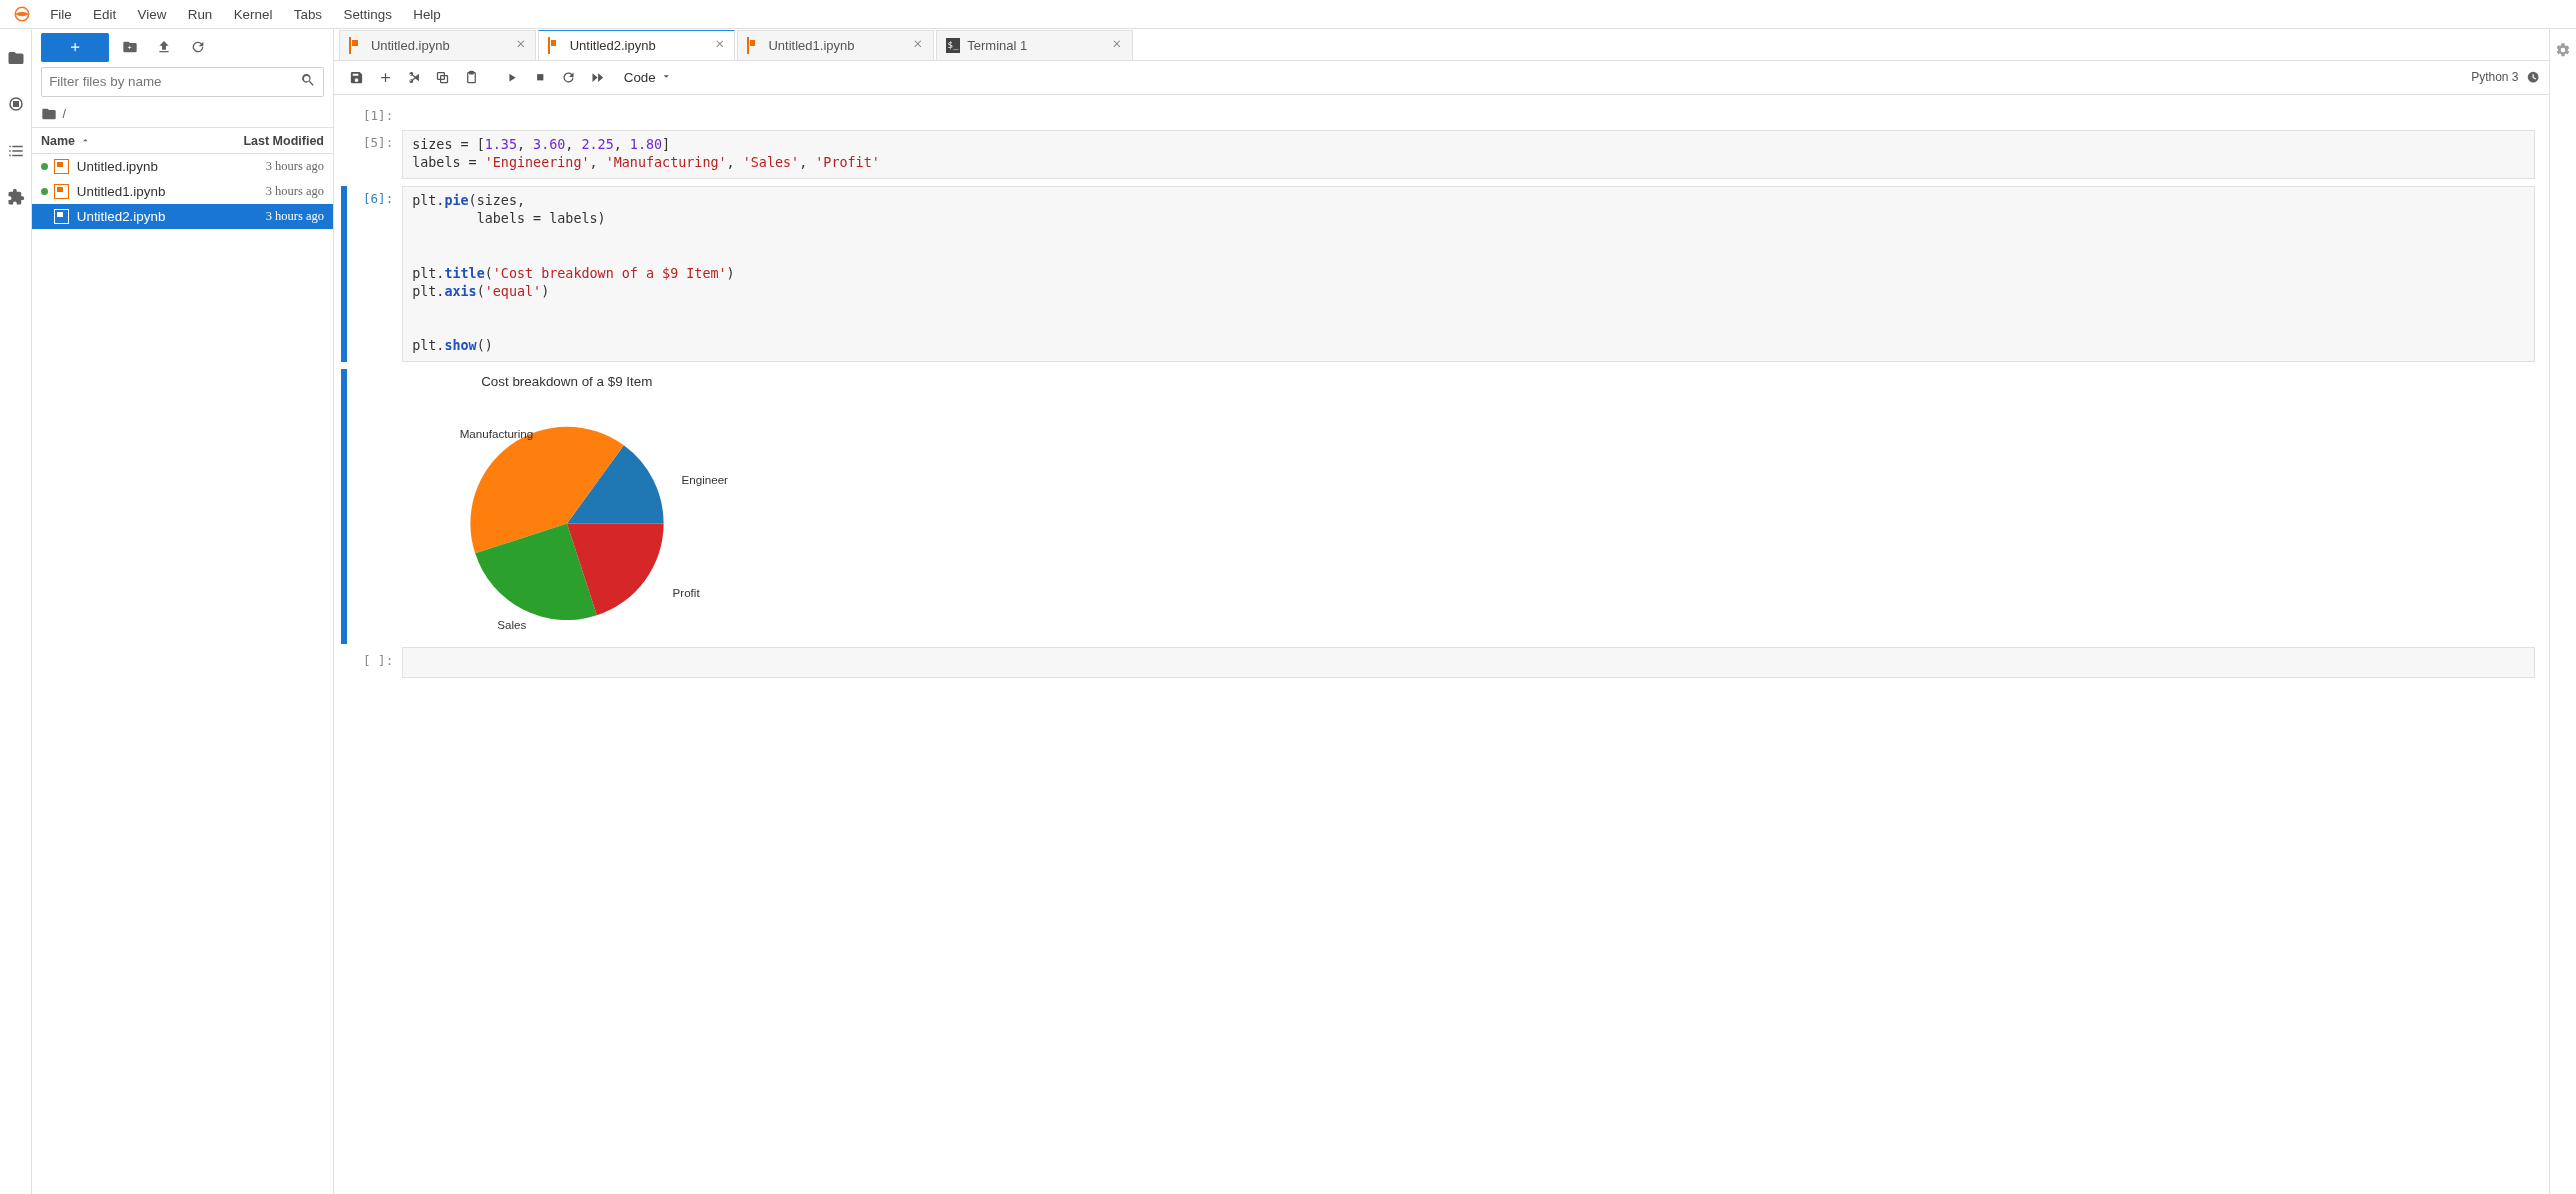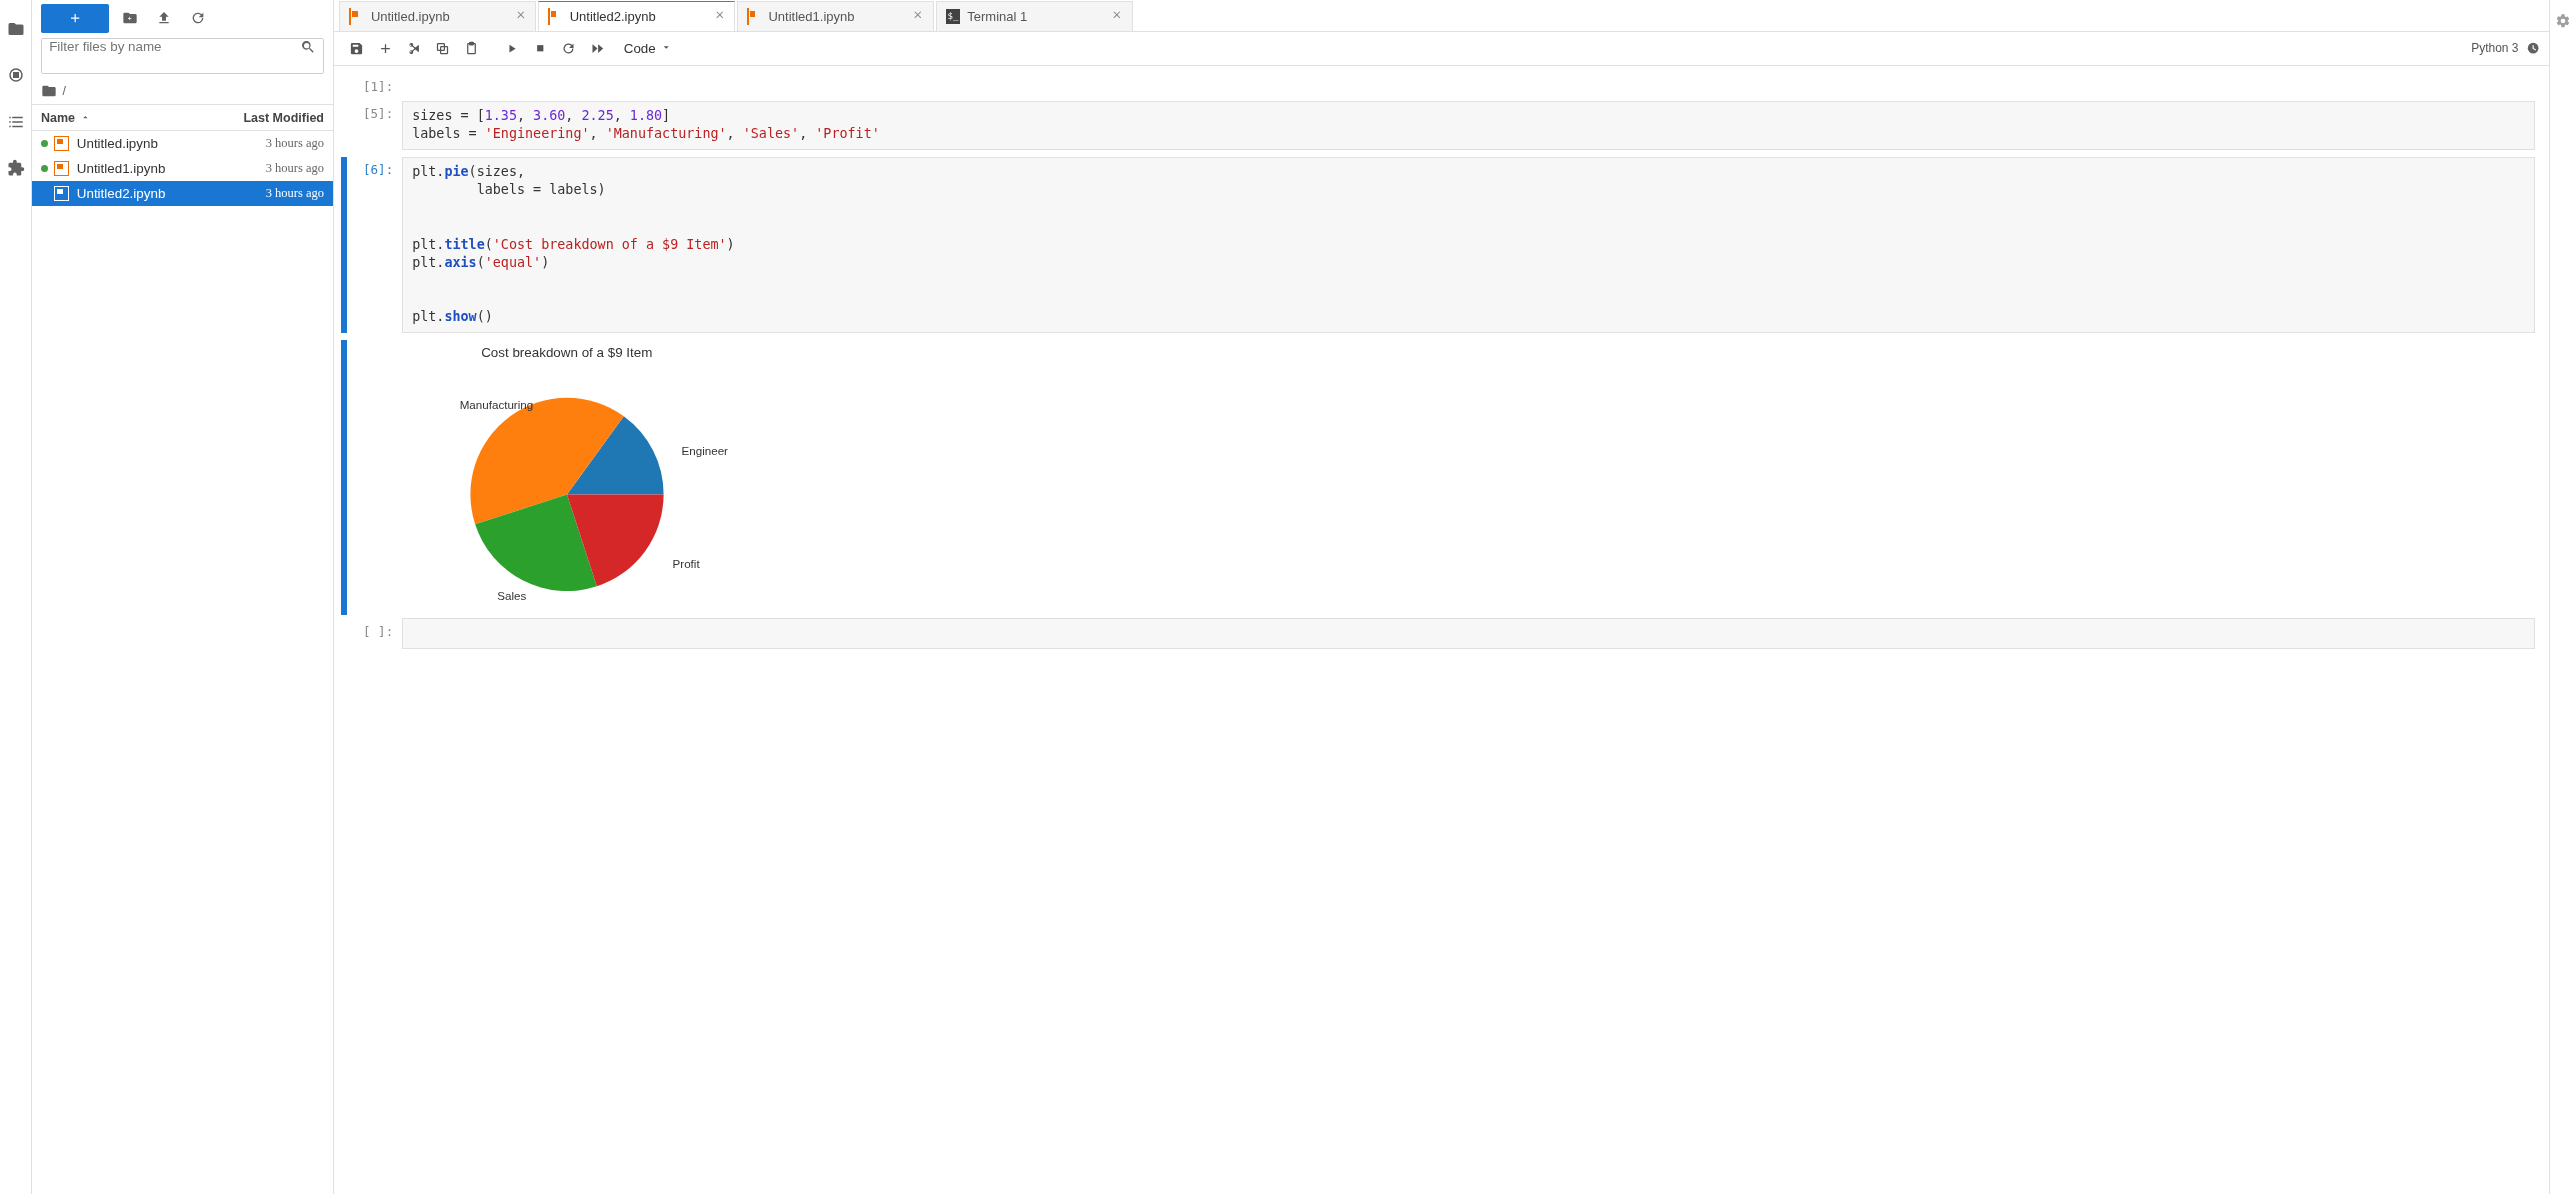--- a/index.html
+++ b/index.html
@@ -14,21 +14,21 @@
 .main { flex:1; display:flex; min-height:0; }
 
 .leftrail { width:32px; background:#fff; border-right:0.9px solid #e0e0e0; display:flex; flex-direction:column; align-items:center; padding-top:18px; gap:25px;}
 .leftrail .rail-btn { width:21.5px; height:21.5px; color:#616161; display:flex; align-items:center; justify-content:center; cursor:pointer;}
 
 .filepanel { width:302px; border-right:0.9px solid #e0e0e0; display:flex; flex-direction:column;}
 .filepanel .fb-toolbar { height:36px; display:flex; align-items:center; gap:7.2px; padding: 5.4px 9px;}
 .newbtn { background:#1976d2; color:#fff; height:29px; width:68px; border:none; border-radius:1.8px; display:flex; align-items:center; justify-content:center; cursor:pointer;}
 .tb-icon { width:27px; height:27px; display:flex; align-items:center; justify-content:center; color:#616161; cursor:pointer;}
 .filter-row { padding: 1.8px 9px 5.4px 9px;}
-.filter-input-wrap { border:0.9px solid #cfcfcf; border-radius:1.8px; height:36px; display:flex; align-items:flex-start; padding:0 7.2px;}
+.filter-input-wrap { border:0.9px solid #cfcfcf; border-radius:1.8px; height:30px; display:flex; align-items:center; padding:0 7.2px;}
 .filter-input-wrap input { border:none; outline:none; flex:1; font-size:13.4px; color:#555;}
 .filter-input-wrap .search-icon { color:#616161;}
 .crumb-row { padding: 3.6px 9px 5.4px 9px; display:flex; align-items:center; gap:5.4px; color:#616161;}
 .fb-header { display:flex; align-items:center; padding: 5.4px 9px; border-top:0.9px solid #e0e0e0; border-bottom:0.9px solid #e0e0e0; font-weight:600; color:#444; font-size:12.5px;}
 .fb-header .col-name { flex:1; display:flex; align-items:center; gap:5.4px;}
 .fb-header .col-mod { min-width:107px; text-align:right;}
 .fb-list { flex:1; overflow:auto;}
 .fb-row { display:flex; align-items:center; padding: 4.5px 9px; cursor:pointer; font-size:13.4px;}
 .fb-row .dot { width:7.2px; height:7.2px; border-radius:50%; background:#43a047; margin-right:5.4px;}
 .fb-row .nb-icon { width:16px; height:16px; margin-right:7.2px; display:flex; align-items:center; justify-content:center;}
@@ -85,20 +85,37 @@
 .nbbody::-webkit-scrollbar { width:10.7px;}
 .nbbody::-webkit-scrollbar-thumb { background:#bdbdbd; border-radius:5.4px;}
 .nbbody::-webkit-scrollbar-track { background:#f0f0f0;}
 svg { flex-shrink:0;}
 </style>
 </head>
 <body>
 
 <div class="app">
 
+  <div class="menubar">
+    <div class="logo">
+      <svg viewBox="0 0 24 24">
+          <circle cx="12" cy="12" r="9" fill="none" stroke="#f37726" stroke-width="2"></circle>
+          <path d="M4 11a8 4 0 0 0 16 0" fill="#f37726"></path>
+          <path d="M4 13a8 4 0 0 1 16 0" fill="#f37726"></path>
+        </svg>
+    </div>
+    <div class="menu-item">File</div>
+    <div class="menu-item">Edit</div>
+    <div class="menu-item">View</div>
+    <div class="menu-item">Run</div>
+    <div class="menu-item">Kernel</div>
+    <div class="menu-item">Tabs</div>
+    <div class="menu-item">Settings</div>
+    <div class="menu-item">Help</div>
+  </div>
 
   <div class="main">
 
     <div class="leftrail">
       <div class="rail-btn">
         <svg width="18" height="18" viewBox="0 0 24 24" fill="#616161">
             <path d="M10 4H4a2 2 0 0 0-2 2v12a2 2 0 0 0 2 2h16a2 2 0 0 0 2-2V8a2 2 0 0 0-2-2h-8l-2-2z"></path>
           </svg>
       </div>
       <div class="rail-btn">

